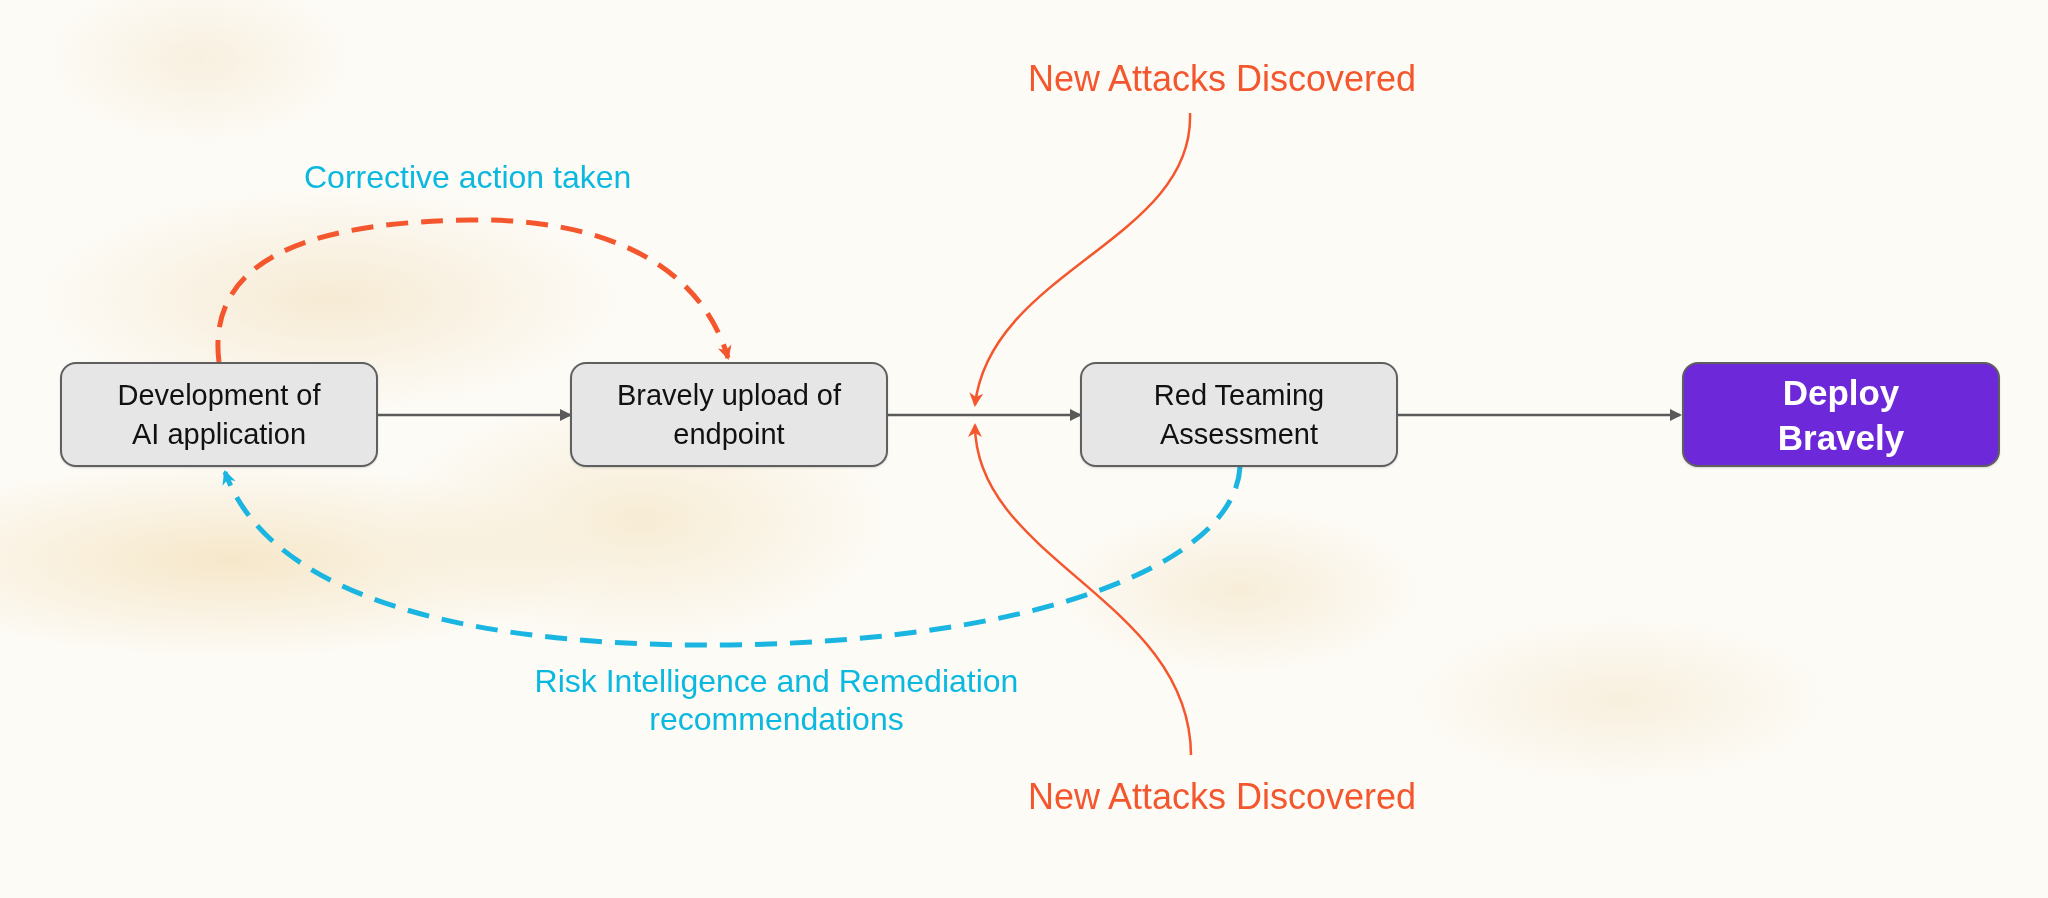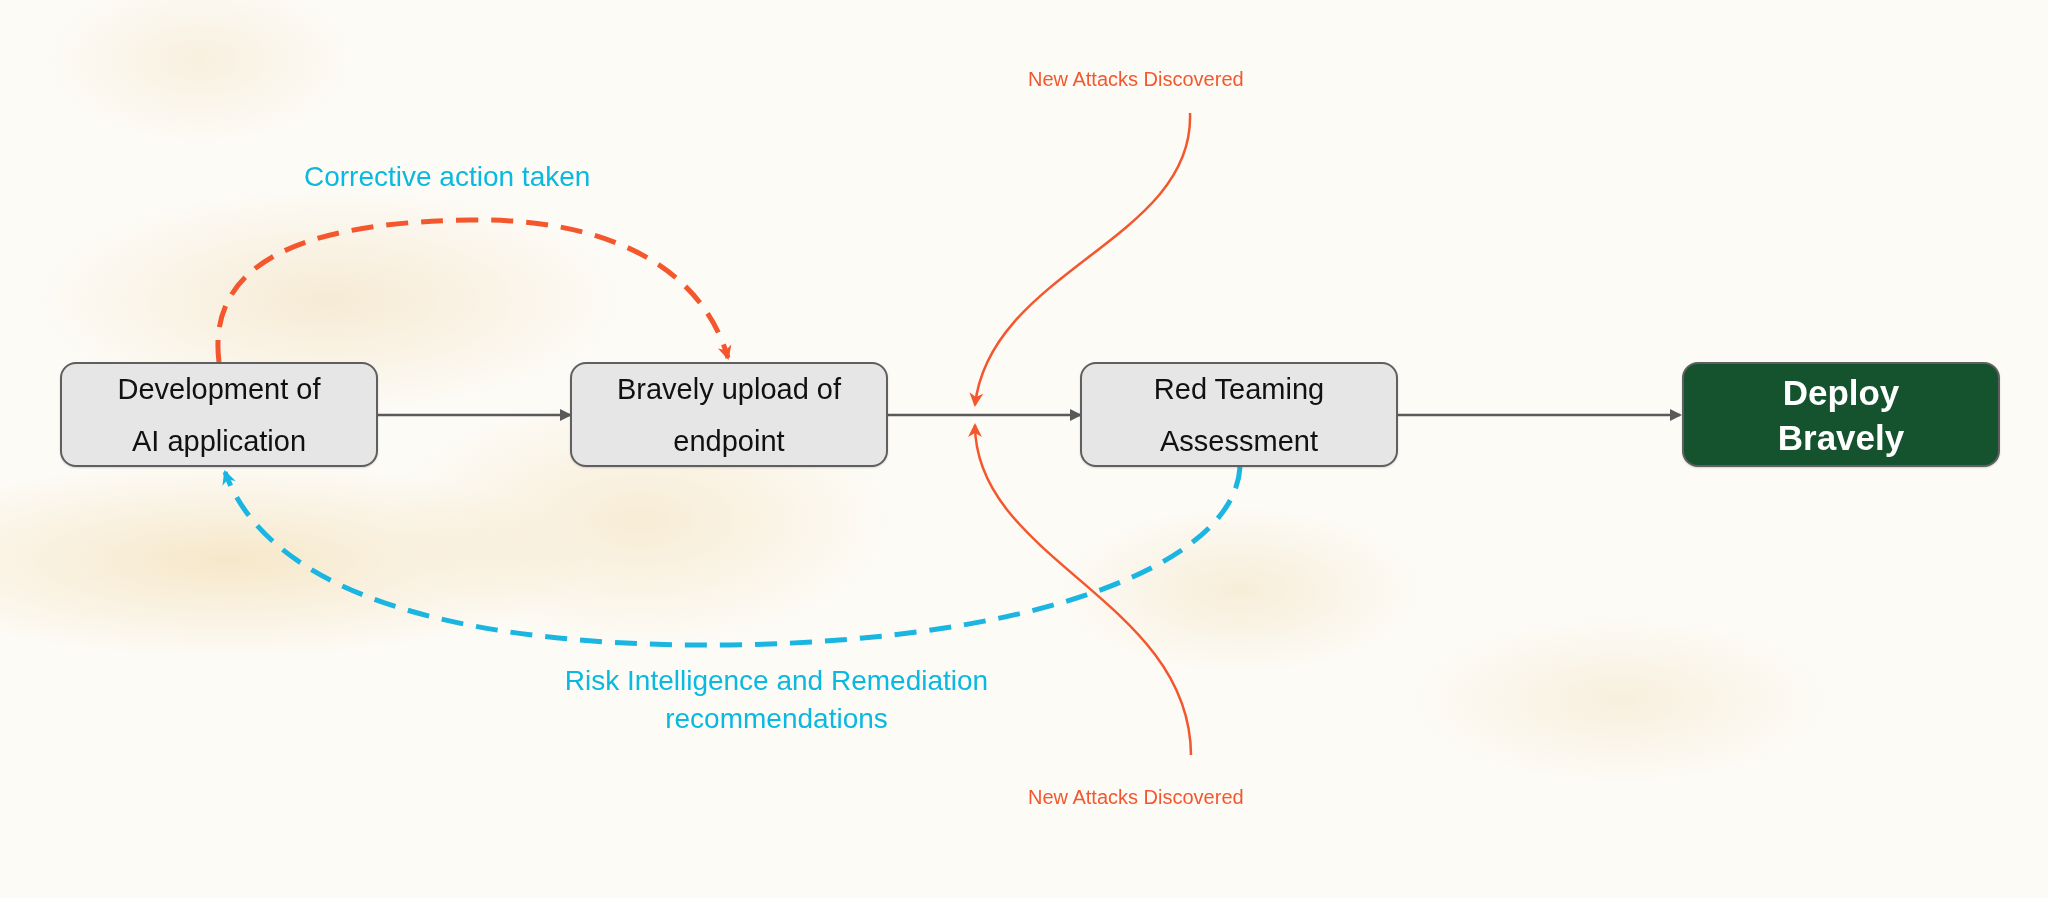--- a/index.html
+++ b/index.html
@@ -19,30 +19,30 @@
       radial-gradient(ellipse 220px 120px at 200px 60px, rgba(242,226,195,0.45), rgba(242,226,195,0) 70%),
       #fdfbf6;
   }
   svg.canvas { position: absolute; left: 0; top: 0; }
   .node {
     position: absolute; box-sizing: border-box;
     width: 318px; height: 105px;
     border: 2px solid #5f5f5f; border-radius: 16px;
     background: #e6e6e6;
     display: flex; align-items: center; justify-content: center; text-align: center;
-    color: #111; font-size: 29px; line-height: 52px;
+    color: #111; font-size: 29px; line-height: 39px;
     box-shadow: 0 1px 2px rgba(0,0,0,0.15);
   }
   .node.deploy {
-    background: #14532d; color: #fff; font-weight: bold; font-size: 35px; line-height: 45px;
+    background: #6d28d9; color: #fff; font-weight: bold; font-size: 35px; line-height: 45px;
   }
   .node .txt { white-space: pre-line; }
-  .label { position: absolute; font-size: 28px; line-height: 38px; white-space: pre-line; text-align: center; }
+  .label { position: absolute; font-size: 32px; line-height: 38px; white-space: pre-line; text-align: center; }
   .label.cyan { color: #0ab8e0; }
-  .label.orange { color: #f4572e; font-size: 20px; }
+  .label.orange { color: #f4572e; font-size: 36px; }
 </style>
 </head>
 <body>
 
 <div class="bg"></div>
 
 <svg class="canvas" width="2048" height="898" viewBox="0 0 2048 898">
   <defs>
     <marker id="arrGray" markerWidth="12" markerHeight="12" refX="10" refY="6" orient="auto" markerUnits="userSpaceOnUse">
       <path d="M0,0 L12,6 L0,12 Z" fill="#5a5a5a"></path>

